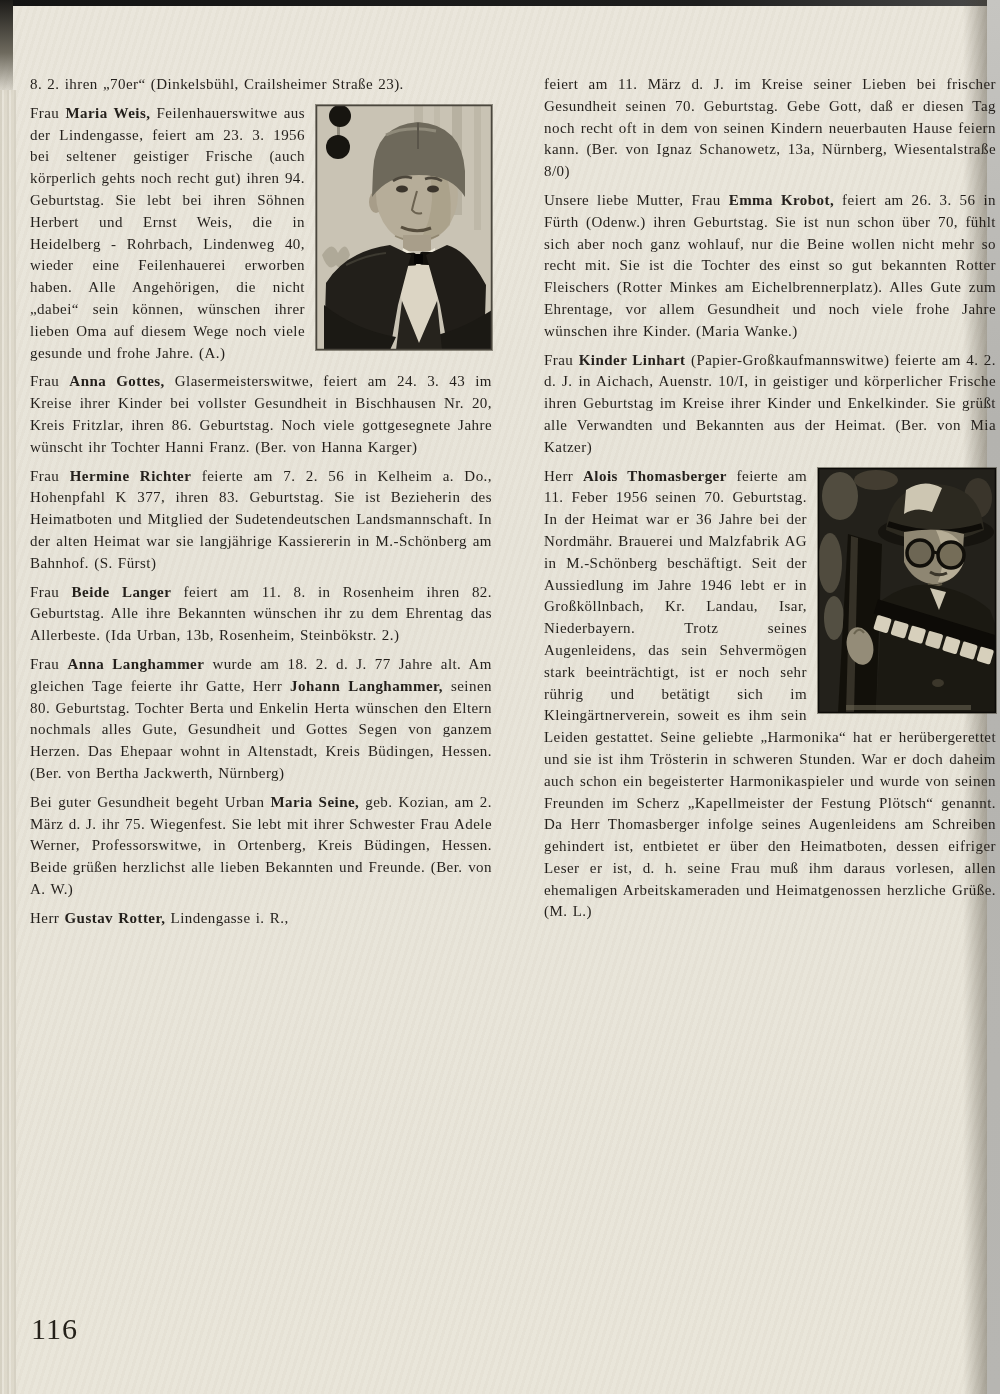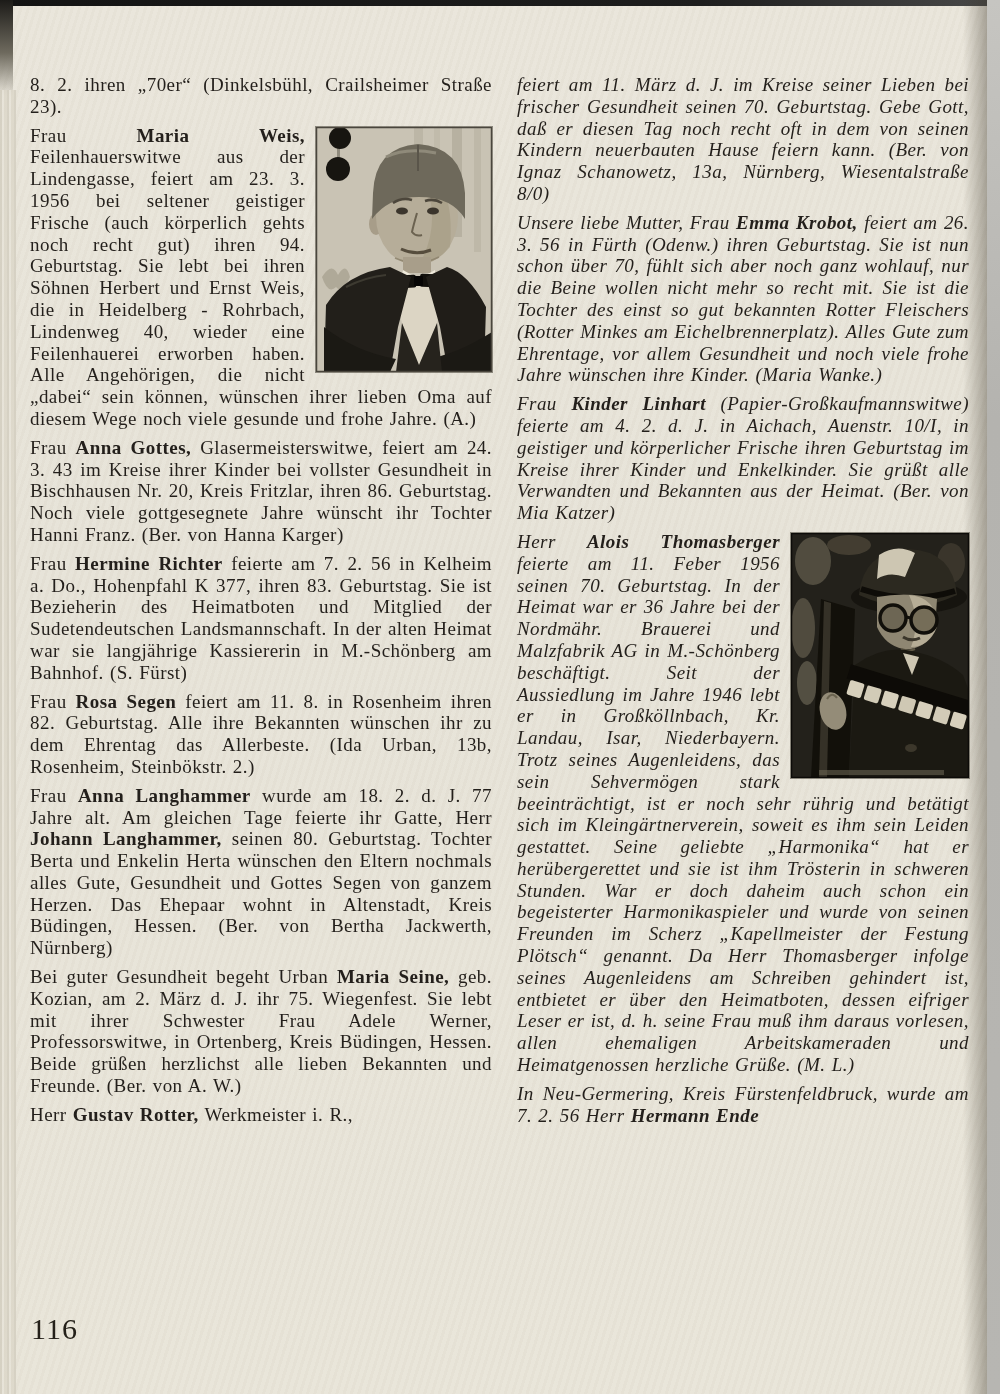--- a/index.html
+++ b/index.html
@@ -33,29 +33,29 @@
     background: linear-gradient(90deg, rgba(58,52,40,0) 0%, rgba(58,52,40,0.38) 100%);
   }
   .edge-right-gray {
     position: absolute; top: 0; right: 0; width: 13px; height: 100%;
     background: linear-gradient(180deg, #c6c5c1 0%, #b4b3af 30%, #b7b6b2 100%);
   }
   
   .col {
     position: absolute; top: 74px;
     font-family: "Liberation Serif", "DejaVu Serif", serif;
-    font-size: 19px; line-height: 21.8px;
+    font-size: 15px; line-height: 21.8px;
     letter-spacing: 0.45px; word-spacing: 1px;
     color: #231f1b;
     text-align: justify;
   }
   .col p { margin: 0 0 7px 0; }
   .col b { font-weight: 700; }
   .col-left  { left: 30px;  width: 462px; }
-  .col-right { left: 517px; width: 452px; font-style: italic; }
+  .col-right { left: 544px; width: 452px; }
   .photo {
     float: right; display: block;
     box-shadow: 0 0 0 1px rgba(60,56,46,0.55);
     background: #ccc;
   }
   .photo svg { display: block; width: 100%; height: 100%; }
   .photo-1 { width: 176px; height: 245px; margin: 2px 0 6px 11px; }
   .photo-2 { width: 178px; height: 245px; margin: 2px 0 6px 11px; }
   .page-number {
     position: absolute; left: 31px; top: 1312px;
@@ -118,27 +118,27 @@
           <rect x="0.5" y="0.5" width="175" height="244" fill="none" stroke="#4a463d" stroke-width="1.5"></rect>
         </svg>
       </span>
       <span><span>Frau </span><b>Maria Weis,</b><span> Feilenhauerswitwe aus der Lindengasse, feiert am 23. 3. 1956 bei seltener geistiger Frische (auch körperlich gehts noch recht gut) ihren 94. Geburtstag. Sie lebt bei ihren Söhnen Herbert und Ernst Weis, die in Heidelberg - Rohrbach, Lindenweg 40, wieder eine Feilenhauerei erworben haben. Alle Angehörigen, die nicht „dabei“ sein können, wünschen ihrer lieben Oma auf diesem Wege noch viele gesunde und frohe Jahre. (A.)</span></span>
     </p>
 
     <p><span>Frau </span><b>Anna Gottes,</b><span> Glasermeisterswitwe, feiert am 24. 3. 43 im Kreise ihrer Kinder bei vollster Gesundheit in Bischhausen Nr. 20, Kreis Fritzlar, ihren 86. Geburtstag. Noch viele gottgesegnete Jahre wünscht ihr Tochter Hanni Franz. (Ber. von Hanna Karger)</span></p>
 
     <p><span>Frau </span><b>Hermine Richter</b><span> feierte am 7. 2. 56 in Kelheim a. Do., Hohenpfahl K 377, ihren 83. Geburtstag. Sie ist Bezieherin des Heimatboten und Mitglied der Sudetendeutschen Landsmannschaft. In der alten Heimat war sie langjährige Kassiererin in M.-Schönberg am Bahnhof. (S. Fürst)</span></p>
 
-    <p><span>Frau </span><b>Rosa Segen</b><span> feiert am 11. 8. in Rosenheim ihren 82. Geburtstag. Alle ihre Bekannten wünschen ihr zu dem Ehrentag das Allerbeste. (Ida Urban, 13b, Rosenheim, Steinbökstr. 2.)</span></p>
+    <p><span>Frau </span><b>Beide Langer</b><span> feiert am 11. 8. in Rosenheim ihren 82. Geburtstag. Alle ihre Bekannten wünschen ihr zu dem Ehrentag das Allerbeste. (Ida Urban, 13b, Rosenheim, Steinbökstr. 2.)</span></p>
 
     <p><span>Frau </span><b>Anna Langhammer</b><span> wurde am 18. 2. d. J. 77 Jahre alt. Am gleichen Tage feierte ihr Gatte, Herr </span><b>Johann Langhammer,</b><span> seinen 80. Geburtstag. Tochter Berta und Enkelin Herta wünschen den Eltern nochmals alles Gute, Gesundheit und Gottes Segen von ganzem Herzen. Das Ehepaar wohnt in Altenstadt, Kreis Büdingen, Hessen. (Ber. von Bertha Jackwerth, Nürnberg)</span></p>
 
     <p><span>Bei guter Gesundheit begeht Urban </span><b>Maria Seine,</b><span> geb. Kozian, am 2. März d. J. ihr 75. Wiegenfest. Sie lebt mit ihrer Schwester Frau Adele Werner, Professorswitwe, in Ortenberg, Kreis Büdingen, Hessen. Beide grüßen herzlichst alle lieben Bekannten und Freunde. (Ber. von A. W.)</span></p>
 
-    <p><span>Herr </span><b>Gustav Rotter,</b><span> Werkmeister i. R.,</span></p>
+    <p><span>Herr </span><b>Gustav Rotter,</b><span> Lindengasse i. R.,</span></p>
   </div>
 
   <div class="col col-right">
     <p><span>feiert am 11. März d. J. im Kreise seiner Lieben bei frischer Gesundheit seinen 70. Geburtstag. Gebe Gott, daß er diesen Tag noch recht oft in dem von seinen Kindern neuerbauten Hause feiern kann. (Ber. von Ignaz Schanowetz, 13a, Nürnberg, Wiesentalstraße 8/0)</span></p>
 
     <p><span>Unsere liebe Mutter, Frau </span><b>Emma Krobot,</b><span> feiert am 26. 3. 56 in Fürth (Odenw.) ihren Geburtstag. Sie ist nun schon über 70, fühlt sich aber noch ganz wohlauf, nur die Beine wollen nicht mehr so recht mit. Sie ist die Tochter des einst so gut bekannten Rotter Fleischers (Rotter Minkes am Eichelbrennerplatz). Alles Gute zum Ehrentage, vor allem Gesundheit und noch viele frohe Jahre wünschen ihre Kinder. (Maria Wanke.)</span></p>
 
     <p><span>Frau </span><b>Kinder Linhart</b><span> (Papier-Großkaufmannswitwe) feierte am 4. 2. d. J. in Aichach, Auenstr. 10/I, in geistiger und körperlicher Frische ihren Geburtstag im Kreise ihrer Kinder und Enkelkinder. Sie grüßt alle Verwandten und Bekannten aus der Heimat. (Ber. von Mia Katzer)</span></p>
 
     <p>
@@ -178,17 +178,16 @@
           <ellipse cx="42" cy="178" rx="13" ry="19" fill="#948c78" transform="rotate(-14 42 178)"></ellipse>
           <path d="M36 166 q5 -8 10 -1" stroke="#6b6450" stroke-width="2" fill="none"></path>
           <ellipse cx="120" cy="215" rx="6" ry="4" fill="#3c372b"></ellipse>
           <rect x="28" y="237" width="125" height="5" fill="#6d6756" opacity="0.55"></rect>
           <rect x="0.5" y="0.5" width="177" height="244" fill="none" stroke="#0c0b08" stroke-width="1.5"></rect>
         </svg>
       </span>
       <span><span>Herr </span><b>Alois Thomasberger</b><span> feierte am 11. Feber 1956 seinen 70. Geburtstag. In der Heimat war er 36 Jahre bei der Nordmähr. Brauerei und Malzfabrik AG in M.-Schönberg beschäftigt. Seit der Aussiedlung im Jahre 1946 lebt er in Großköllnbach, Kr. Landau, Isar, Niederbayern. Trotz seines Augenleidens, das sein Sehvermögen stark beeinträchtigt, ist er noch sehr rührig und betätigt sich im Kleingärtnerverein, soweit es ihm sein Leiden gestattet. Seine geliebte „Harmonika“ hat er herübergerettet und sie ist ihm Trösterin in schweren Stunden. War er doch daheim auch schon ein begeisterter Harmonikaspieler und wurde von seinen Freunden im Scherz „Kapellmeister der Festung Plötsch“ genannt. Da Herr Thomasberger infolge seines Augenleidens am Schreiben gehindert ist, entbietet er über den Heimatboten, dessen eifriger Leser er ist, d. h. seine Frau muß ihm daraus vorlesen, allen ehemaligen Arbeitskameraden und Heimatgenossen herzliche Grüße. (M. L.)</span></span>
     </p>
 
-    <p><span>In Neu-Germering, Kreis Fürstenfeldbruck, wurde am 7. 2. 56 Herr </span><b>Hermann Ende</b></p>
   </div>
 
   <div class="page-number">116</div>
 </div>
 
 </body></html>

